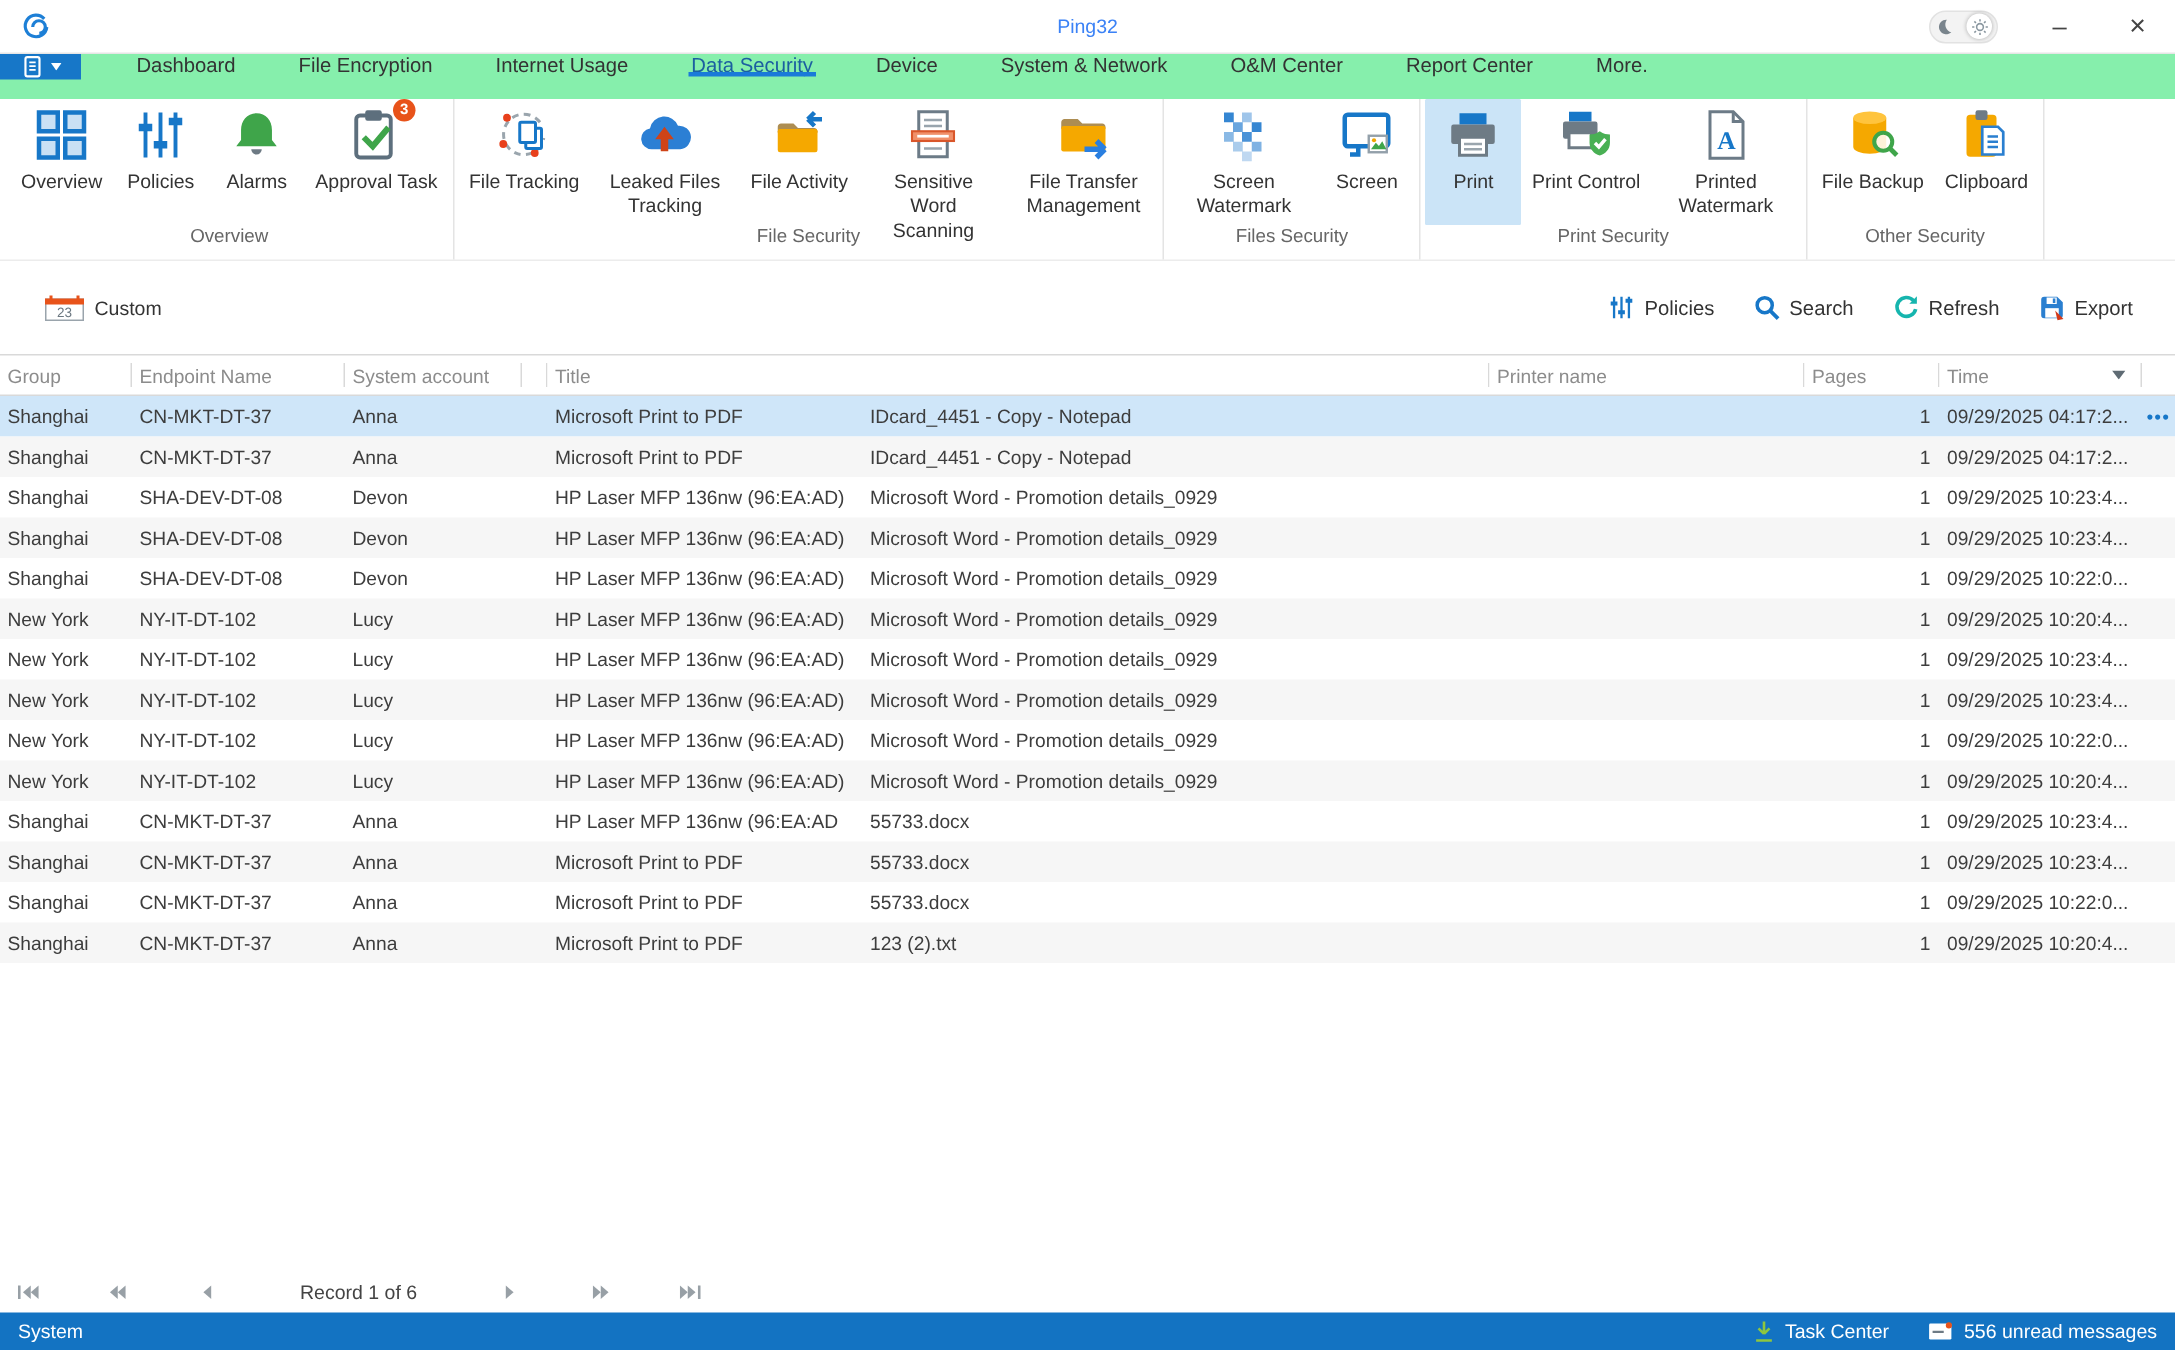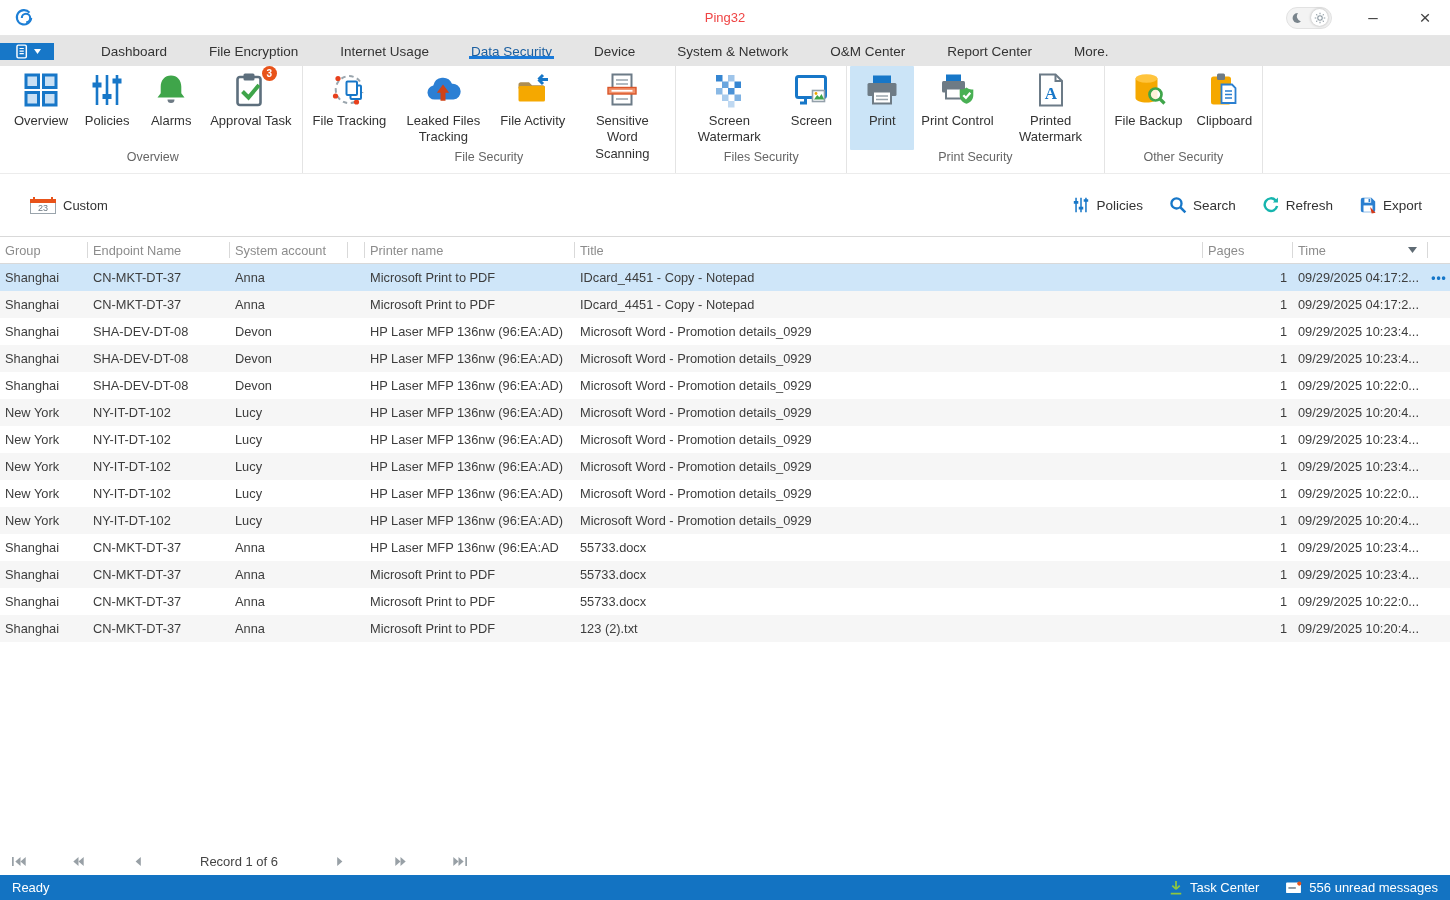--- a/index.html
+++ b/index.html
@@ -4,30 +4,30 @@
 <style>
   * { margin:0; padding:0; box-sizing:border-box; }
   html,body { width:1450px; height:900px; overflow:hidden; }
   body { font-family:"Liberation Sans","DejaVu Sans",sans-serif; background:#fff; color:#333; }
   .app { width:1450px; height:900px; display:flex; flex-direction:column; background:#fff; }
 
   
   .titlebar { height:36px; flex:0 0 36px; display:flex; align-items:center; padding:0 14px;
               border-bottom:1px solid #e6e6e6; position:relative; background:#fff; }
   .titlebar .logo { width:20px; height:20px; }
-  .titlebar .wtitle { position:absolute; left:0; right:0; text-align:center; font-size:13px; color:#ef4444; pointer-events:none; }
+  .titlebar .wtitle { position:absolute; left:0; right:0; text-align:center; font-size:13px; color:#3b82f6; pointer-events:none; }
   .titlebar .tcontrols { margin-left:auto; display:flex; align-items:center; gap:30px; z-index:2; }
   .toggle { width:46px; height:22px; background:#f3f3f3; border:1px solid #e2e2e2; border-radius:12px;
             display:flex; align-items:center; justify-content:space-between; padding:0 3px; cursor:pointer; }
   .knob { width:17px; height:17px; border-radius:50%; background:#fff; box-shadow:0 0 3px rgba(0,0,0,.3);
           display:flex; align-items:center; justify-content:center; }
   .winbtn { font-size:17px; color:#444; width:22px; text-align:center; cursor:pointer; line-height:22px; }
 
   
-  .tabbar { height:30px; flex:0 0 30px; display:flex; align-items:center; background:#e5e5e5;gap:10px; }
+  .tabbar { height:30px; flex:0 0 30px; display:flex; align-items:flex-start; background:#86efac; }
   .appmenu { width:54px; background:#1777c8; display:flex; align-items:center; justify-content:center; gap:3px; cursor:pointer; }
   .tabs { display:flex; margin-left:16px; }
   .tab { padding:0 21px; display:flex; align-items:center; font-size:13.5px; color:#333; position:relative; cursor:pointer; white-space:nowrap; }
   .tab.active { color:#1b5fa0; }
   .tab.active::after { content:""; position:absolute; left:19px; right:19px; bottom:0; height:3px; background:#1a7ad9; }
 
   
   .ribbon { height:108px; flex:0 0 108px; display:flex; align-items:stretch; background:#fff;
             border-bottom:1px solid #ececec; padding-left:4px; }
   .rgroup { display:flex; flex-direction:column; border-right:1px solid #e4e4e4; padding:0 3px; }
@@ -233,20 +233,30 @@
             <span class="ricon">
               <svg viewBox="0 0 36 36">
                 <rect x="8.5" y="2.5" width="19" height="30" fill="#fff" stroke="#6c7b87" stroke-width="2"></rect>
                 <path d="M12 8h12M12 12h12M12 27h12" stroke="#98a4ad" stroke-width="1.7"></path>
                 <rect x="4" y="15.5" width="28" height="6.5" fill="#f0906a" stroke="#d9562a" stroke-width="1.4"></rect>
                 <path d="M7.5 18.8h21" stroke="#fff" stroke-width="1.8"></path>
               </svg>
             </span>
             <span class="rlabel">Sensitive Word Scanning</span>
           </div>
+          <div class="ritem">
+            <span class="ricon">
+              <svg viewBox="0 0 36 36">
+                <path d="M3.5 9.5c0-1.2 1-2.2 2.2-2.2h8.8l3 3h13.3c1.2 0 2.2 1 2.2 2.2v1.2H3.5z" fill="#ad8d52"></path>
+                <rect x="3.5" y="12" width="29.5" height="17" rx="1.5" fill="#f5a800"></rect>
+                <path d="M19 27.5h13.5m0 0l-5.5-5.5m5.5 5.5L27 33" stroke="#2a7fe0" stroke-width="3.6" fill="none"></path>
+              </svg>
+            </span>
+            <span class="rlabel">File Transfer Management</span>
+          </div>
         </div>
         <div class="rgroup-label">File Security</div>
       </div>
       <div class="rgroup">
         <div class="ritems">
           <div class="ritem">
             <span class="ricon">
               <svg viewBox="0 0 36 36" fill="#2a7fd0">
                 <rect x="5" y="3" width="6.5" height="6.5" opacity=".95"></rect>
                 <rect x="17" y="3" width="6.5" height="6.5" opacity=".45"></rect>
@@ -403,25 +413,25 @@
       </div>
       <div class="hcell c-endpoint">
         <span>Endpoint Name</span>
       </div>
       <div class="hcell c-account">
         <span>System account</span>
       </div>
       <div class="hcell c-blank">
         <span></span>
       </div>
+      <div class="hcell c-title">
+        <span>Title</span>
+      </div>
       <div class="hcell c-printer">
         <span>Printer name</span>
-      </div>
-      <div class="hcell c-title">
-        <span>Title</span>
       </div>
       <div class="hcell c-pages">
         <span>Pages</span>
       </div>
       <div class="hcell c-time">
         <span>Time</span>
         <span class="ddown">
           <svg width="9" height="6" viewBox="0 0 9 6">
             <path d="M0 0h9L4.5 6z" fill="#5f6b74"></path>
           </svg>
@@ -623,21 +633,21 @@
     <span class="pbtn">
         <svg width="15" height="11" fill="#98a0a6">
           <path d="M.3 1l5.2 4.5L.3 10z"></path>
           <path d="M5.5 1l5.2 4.5L5.5 10z"></path>
           <rect x="12.3" y="1" width="1.7" height="9"></rect>
         </svg>
       </span>
   </div>
 
   <div class="statusbar">
-    <span>Ready</span>
+    <span>System</span>
     <span class="sright">
       <span class="sitem">
         <span style="display:flex">
           <svg width="14" height="15" viewBox="0 0 16 17" fill="none" stroke="#8ec63f" stroke-width="2">
               <path d="M8 1v9.5M8 10.5L3.8 6.3M8 10.5l4.2-4.2"></path>
               <path d="M2 15.5h12"></path>
             </svg>
         </span>
         <span>Task Center</span>
       </span>

